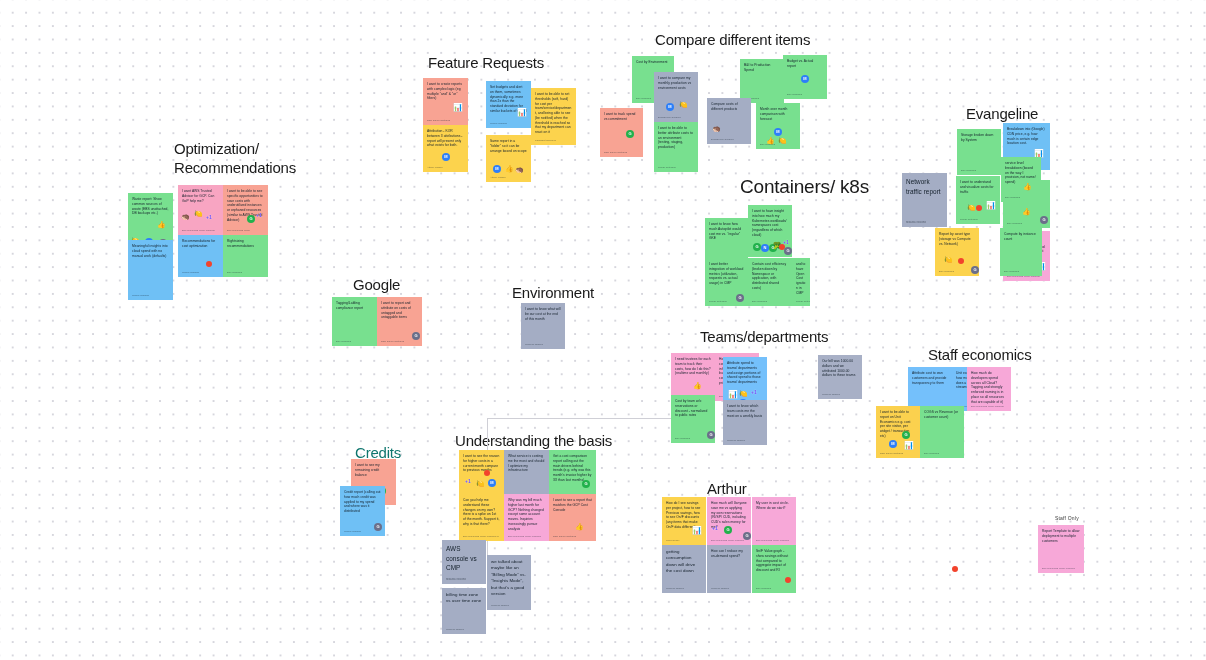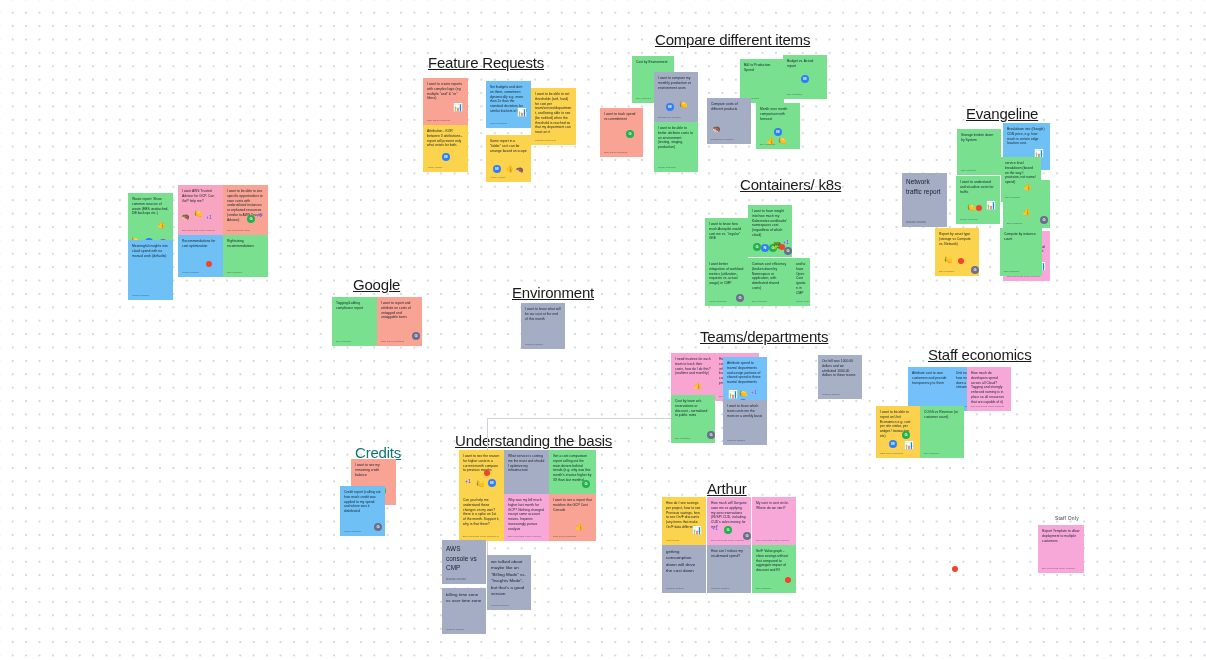--- a/index.html
+++ b/index.html
@@ -17,21 +17,20 @@
   #board{position:absolute;inset:0;}
 
   .heading{
     position:absolute;
     font-family:"Liberation Sans", sans-serif;
     font-weight:400;
     color:#1a1a1a;
     white-space:pre-line;
     line-height:1.28;
     letter-spacing:-0.2px;
-    text-decoration:underline;
   }
   .minilabel{
     position:absolute;
     font-size:5px;
     color:#3a3a3a;
     letter-spacing:0.2px;
   }
 
   .note{
     position:absolute;
@@ -74,24 +73,26 @@
     text-shadow:0 0 1px #fff;
   }
   .dot-red{position:absolute;width:6px;height:6px;border-radius:50%;background:#f2432c;}
 
   .connector{position:absolute;border-left:1px solid #cfcfd6;border-top:1px solid #cfcfd6;}
 </style>
 </head>
 <body>
 
 <div id="board">
+    <div class="heading" style="left: 174px; top: 139px; font-size: 15px; color: rgb(26, 26, 26);">Optimization/
+Recommendations</div>
     <div class="heading" style="left: 428px; top: 53px; font-size: 15px; color: rgb(26, 26, 26);">Feature Requests</div>
     <div class="heading" style="left: 655px; top: 30px; font-size: 15px; color: rgb(26, 26, 26);">Compare different items</div>
     <div class="heading" style="left: 966px; top: 104px; font-size: 15px; color: rgb(26, 26, 26);">Evangeline</div>
-    <div class="heading" style="left: 740px; top: 175px; font-size: 15px; color: rgb(26, 26, 26);">Containers/ k8s</div>
+    <div class="heading" style="left: 740px; top: 175px; font-size: 19px; color: rgb(26, 26, 26);">Containers/ k8s</div>
     <div class="heading" style="left: 353px; top: 275px; font-size: 15px; color: rgb(26, 26, 26);">Google</div>
     <div class="heading" style="left: 512px; top: 283px; font-size: 15px; color: rgb(26, 26, 26);">Environment</div>
     <div class="heading" style="left: 700px; top: 327px; font-size: 15px; color: rgb(26, 26, 26);">Teams/departments</div>
     <div class="heading" style="left: 928px; top: 345px; font-size: 15px; color: rgb(26, 26, 26);">Staff economics</div>
     <div class="heading" style="left: 355px; top: 443px; font-size: 15px; color: #0f766e;">Credits</div>
     <div class="heading" style="left: 455px; top: 431px; font-size: 15px; color: rgb(26, 26, 26);">Understanding the basis</div>
     <div class="heading" style="left: 707px; top: 479px; font-size: 15px; color: rgb(26, 26, 26);">Arthur</div>
     <div class="minilabel" style="left: 1055px; top: 515px;">Staff Only</div>
     <div class="connector" style="left: 487px; top: 418px; width: 215px; height: 150px; border-right: none; border-bottom: none;"></div>
     <div class="note" style="left: 128px; top: 193px; width: 45px; height: 66px; background: rgb(120, 224, 143);">

